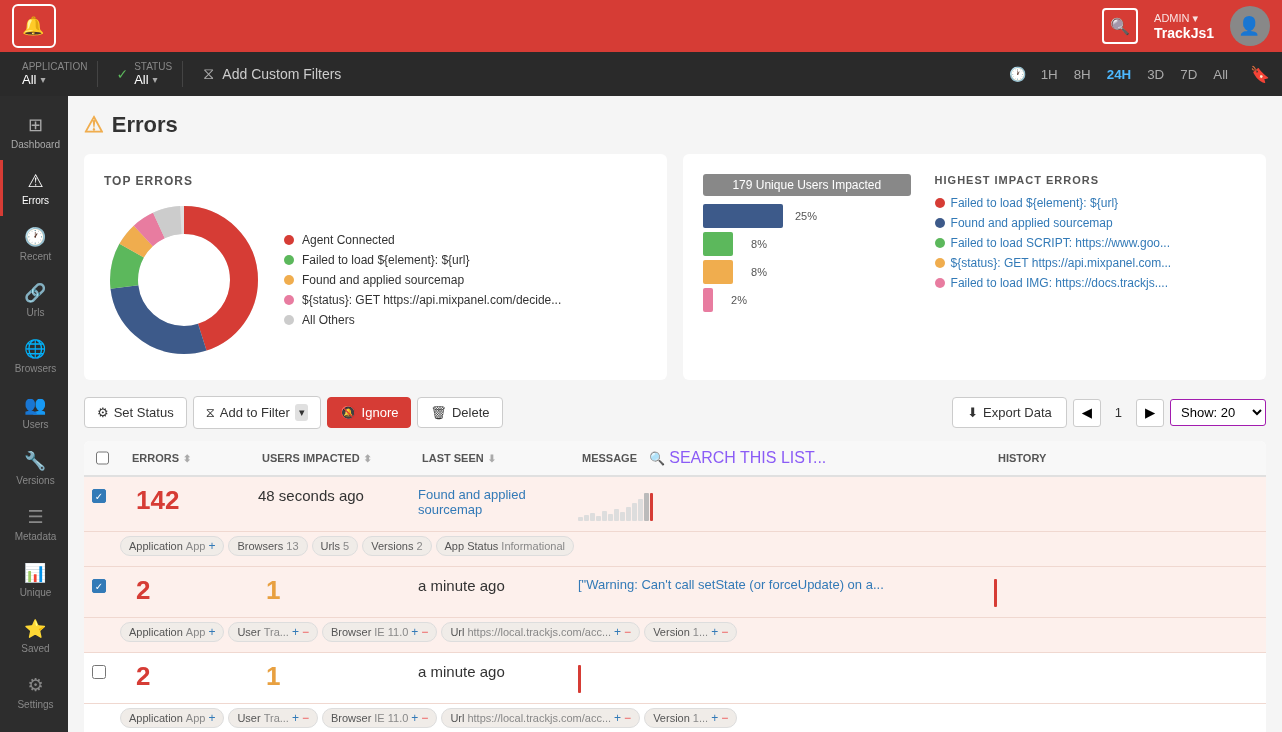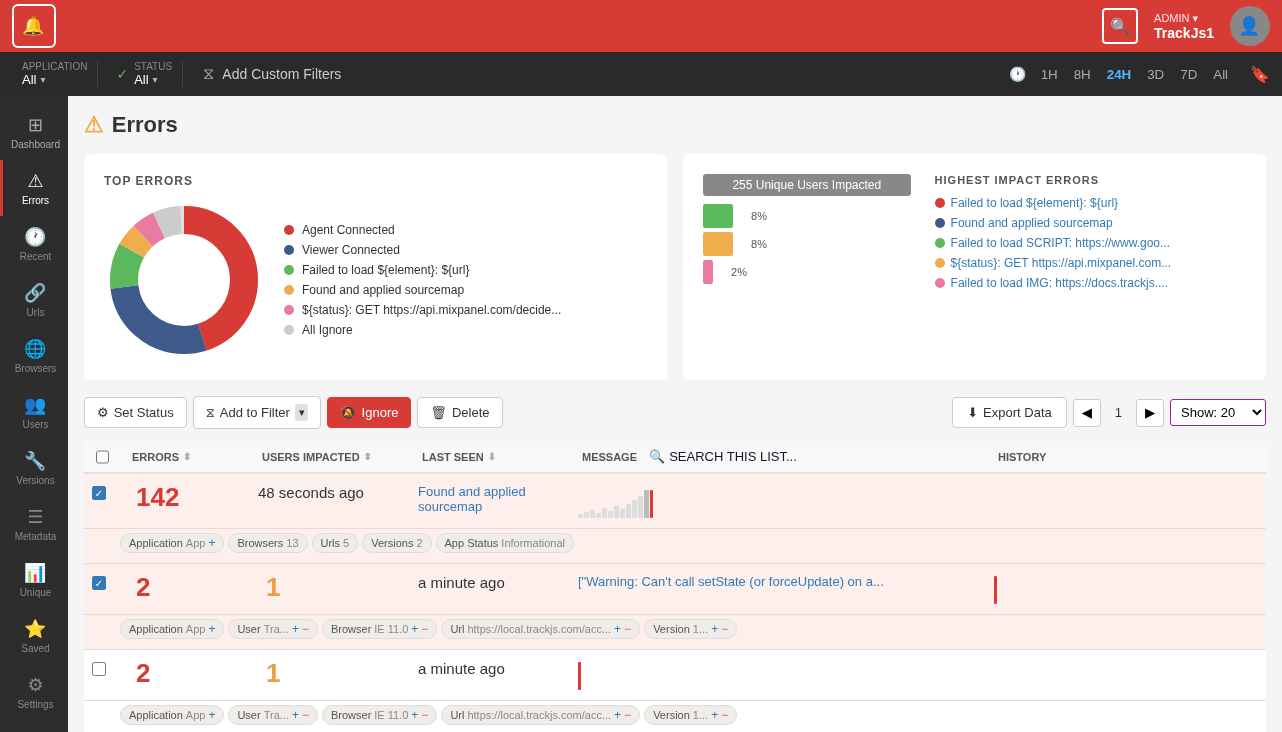--- a/index.html
+++ b/index.html
@@ -245,48 +245,48 @@
 
               <circle cx="80" cy="80" r="44" fill="white"></circle>
             </svg>
           </div>
           <div class="legend">
             <div class="legend-item">
               <div class="legend-dot" style="background:#d63c35;"></div>
               <span>Agent Connected</span>
             </div>
             <div class="legend-item">
-              <div class="legend-dot" style="background:#3d5a8a;"></div>
-              <span>Viewer Connected</span>
-            </div>
-            <div class="legend-item">
               <div class="legend-dot" style="background:#5cb85c;"></div>
               <span>Failed to load ${element}: ${url}</span>
             </div>
             <div class="legend-item">
               <div class="legend-dot" style="background:#f0ad4e;"></div>
               <span>Found and applied sourcemap</span>
             </div>
             <div class="legend-item">
               <div class="legend-dot" style="background:#e87ca0;"></div>
               <span>${status}: GET https://api.mixpanel.com/decide...</span>
             </div>
             <div class="legend-item">
               <div class="legend-dot" style="background:#ccc;"></div>
-              <span>All Ignore</span>
+              <span>All Others</span>
             </div>
           </div>
         </div>
       </div>
 
       <div class="impact-card">
         <div class="impact-chart-section">
-          <div class="impact-title-bar">255 Unique Users Impacted</div>
-
-
+          <div class="impact-title-bar">179 Unique Users Impacted</div>
+
+
+          <div class="impact-bar-row">
+            <div class="impact-bar" style="width:80px;background:#3d5a8a;"></div>
+            <span class="impact-label">25%</span>
+          </div>
 
           <div class="impact-bar-row">
             <div class="impact-bar" style="width:30px;background:#5cb85c;"></div>
             <span class="impact-label">8%</span>
           </div>
 
           <div class="impact-bar-row">
             <div class="impact-bar" style="width:30px;background:#f0ad4e;"></div>
             <span class="impact-label">8%</span>
           </div>
@@ -371,21 +371,21 @@
           <span>USERS IMPACTED</span>
           <span class="sort-icon">⬍</span>
         </div>
         <div class="th">
           <span>LAST SEEN</span>
           <span class="sort-icon">⬇</span>
         </div>
         <div class="th">
           <span>MESSAGE</span>
           <span style="margin-left:8px;color:#aaa;font-size:13px;">🔍</span>
-          <span style="color:#0f172a;font-size:13px;font-weight:normal;">Search this list...</span>
+          <span style="color:#8b5cf6;font-size:16px;font-weight:normal;">Search this list...</span>
         </div>
         <div class="th">HISTORY</div>
       </div>
 
       <div>
         <div class="error-row" style="background:#fdf0ec;">
           <div class="error-row-check">
             <div class="checkbox-checked">✓</div>
           </div>
           <div style="padding:0 8px;">

